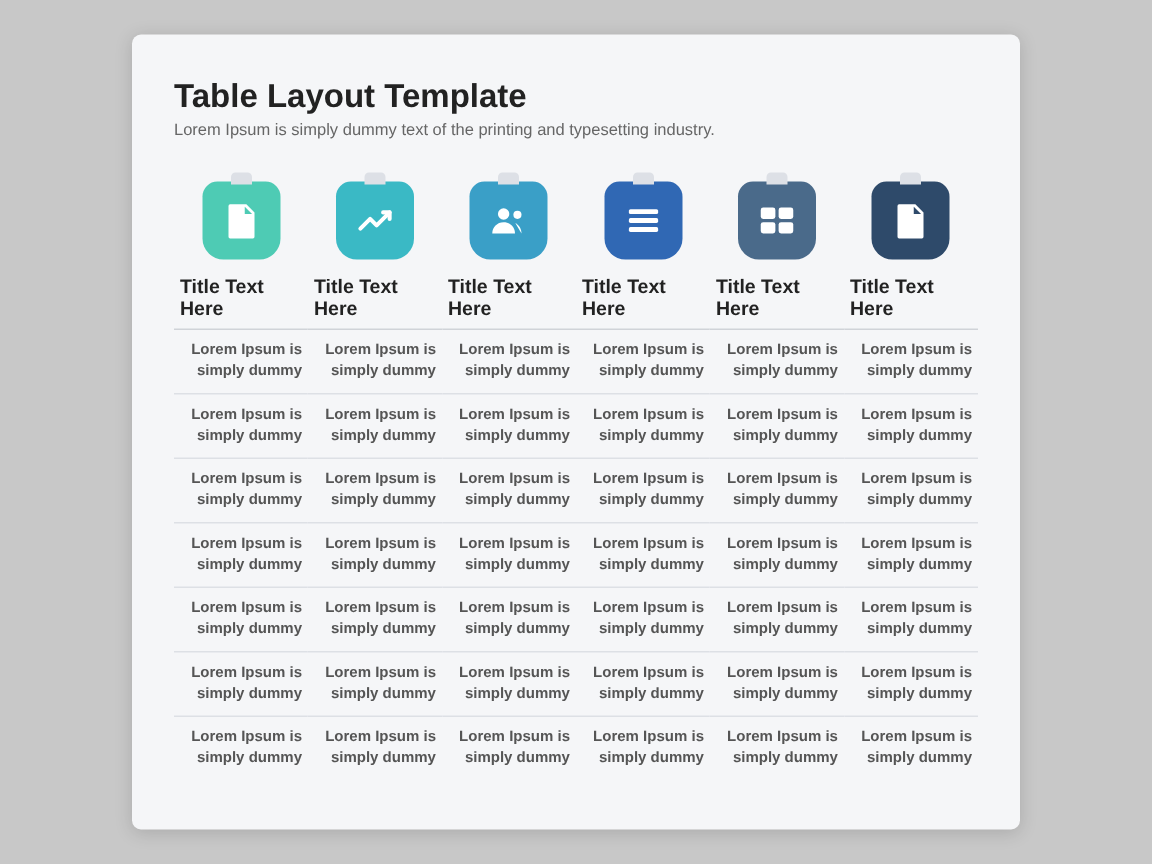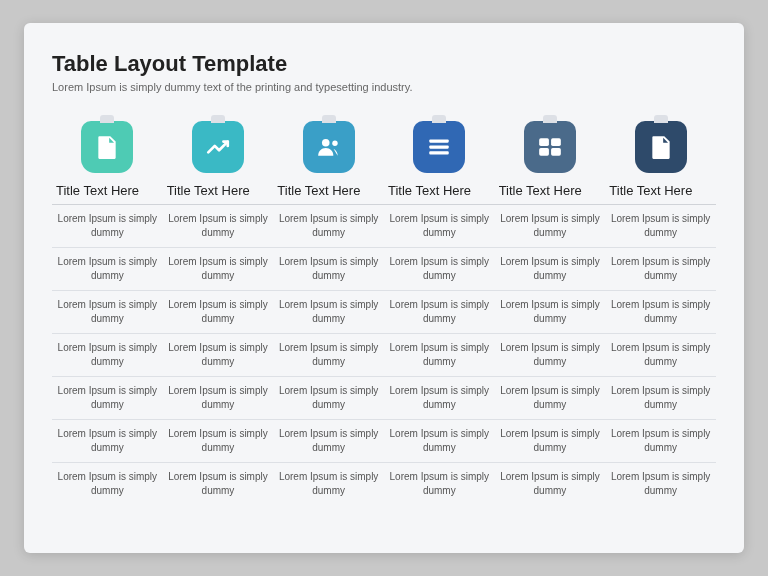--- a/index.html
+++ b/index.html
@@ -9,21 +9,21 @@
       display: flex;
       justify-content: center;
       align-items: center;
       min-height: 576px;
       width: 768px;
       font-family: 'Segoe UI', Arial, sans-serif;
     }
 
     .slide {
       background: #f5f6f8;
-      width: 720px;
+      width: 592px;
       min-height: 530px;
       border-radius: 6px;
       padding: 28px 28px 12px 28px;
       box-shadow: 0 2px 12px rgba(0,0,0,0.15);
     }
 
     .slide-title {
       font-size: 22px;
       font-weight: 700;
       color: #222;
@@ -78,35 +78,36 @@
 
     .col-1 .icon-badge { background: #4ecbb4; }
     .col-2 .icon-badge { background: #3ab9c5; }
     .col-3 .icon-badge { background: #3a9fc7; }
     .col-4 .icon-badge { background: #3068b4; }
     .col-5 .icon-badge { background: #4a6a8a; }
     .col-6 .icon-badge { background: #2e4a6a; }
 
     .col-title {
       font-size: 13px;
-      font-weight: 400;
+      font-weight: 700;
       color: #222;
       padding: 10px 4px 6px 4px;
       text-align: left;
       border-bottom: 1px solid #d0d3d8;
     }
 
     .data-row td {
       font-size: 10px;
       color: #555;
       padding: 7px 4px;
       border-bottom: 1px solid #dde0e5;
-      text-align: center;
+      text-align: right;
       vertical-align: middle;
       line-height: 1.4;
+      font-weight: bold;
     }
 
     .data-row:last-child td {
       border-bottom: none;
     }
 
     td {
       width: 16.666%;
     }
   </style>

